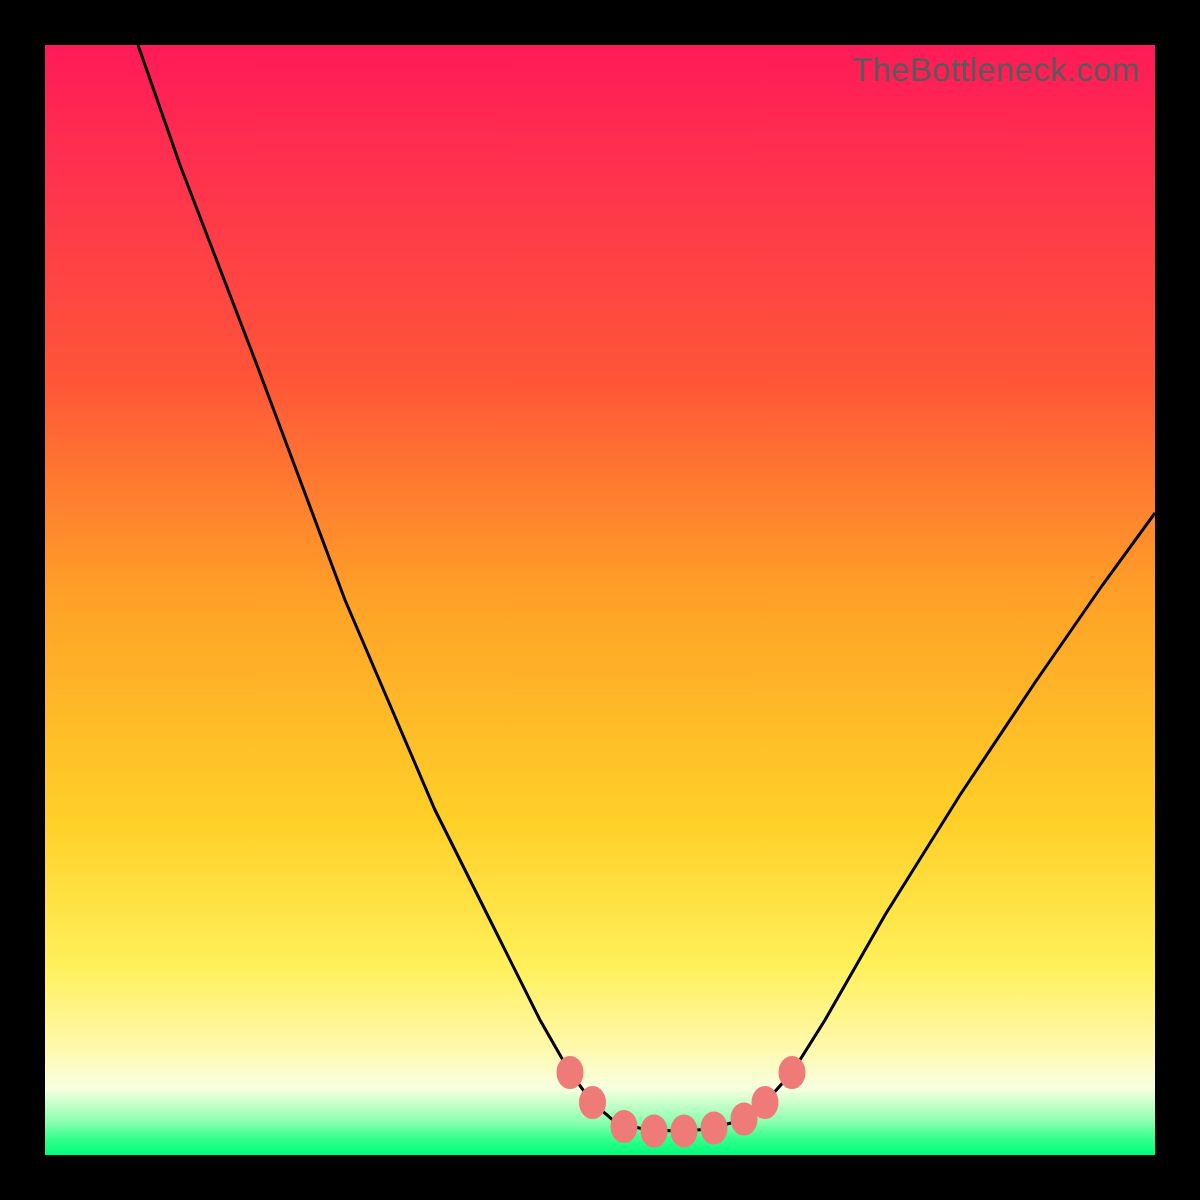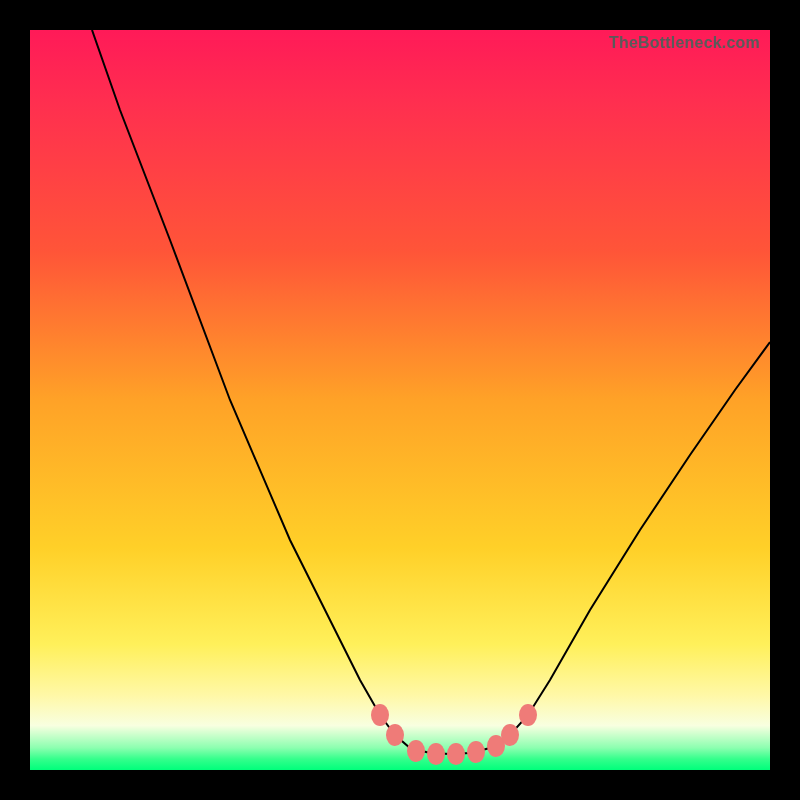--- a/index.html
+++ b/index.html
@@ -36,22 +36,22 @@
       #8cffb0 97%,
       #35ff8c 98.5%,
       #00ff7b 100%
     );
     overflow: hidden;
   }
   .watermark {
     position: absolute;
     top: 4px;
     right: 10px;
-    font-size: 16px;
-    font-weight: 700;
+    font-size: 22px;
+    font-weight: 400;
     color: #5a5a5a;
     letter-spacing: 0.2px;
     user-select: none;
   }
   svg.curve-layer {
     position: absolute;
     left: 0;
     top: 0;
     width: 740px;
     height: 740px;

